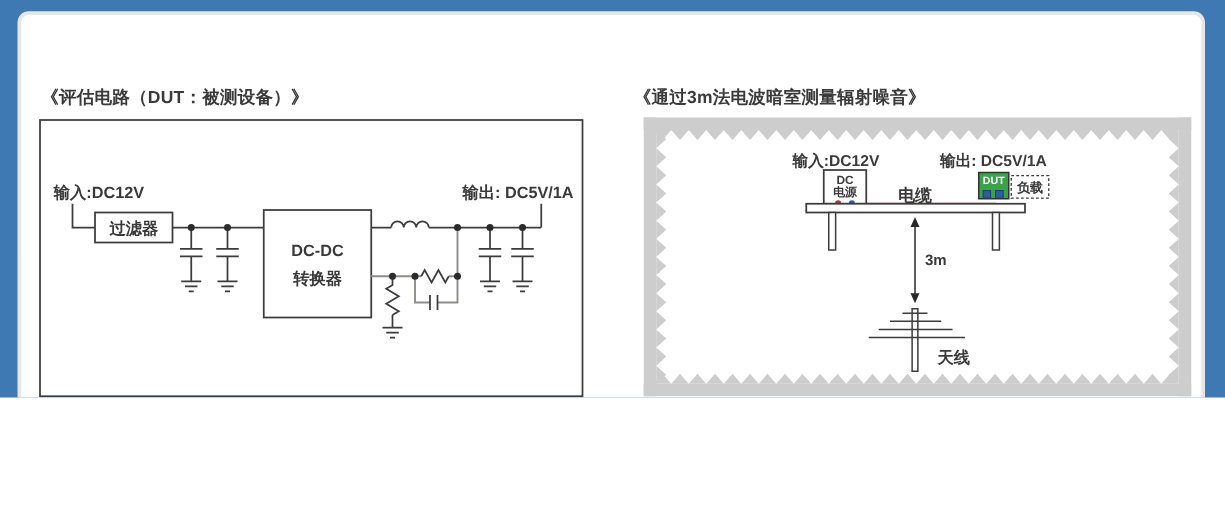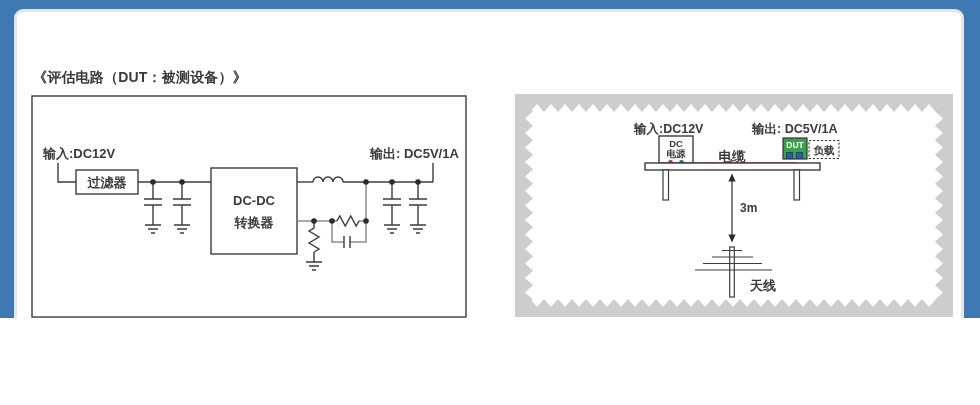--- a/index.html
+++ b/index.html
@@ -39,20 +39,21 @@
     white-space:nowrap;
   }
 </style>
 </head>
 <body>
 
 <div id="stage">
   <div id="card"></div>
 
   <div id="left-title" class="panel-title">《评估电路（DUT：被测设备）》</div>
+  <div id="right-title" class="panel-title">《通过3m法电波暗室测量辐射噪音》</div>
 
   <svg id="circuit-svg" width="445" height="235" viewBox="28 90 445 235">
 
     <rect x="32" y="96" width="434" height="221" fill="none" class="wire"></rect>
 
     <text x="43" y="158" class="lbl">输入:DC12V</text>
     <path class="wire" d="M58,163 V182 H76"></path>
 
     <g>
       <rect x="76" y="170" width="62" height="24" class="comp"></rect>

